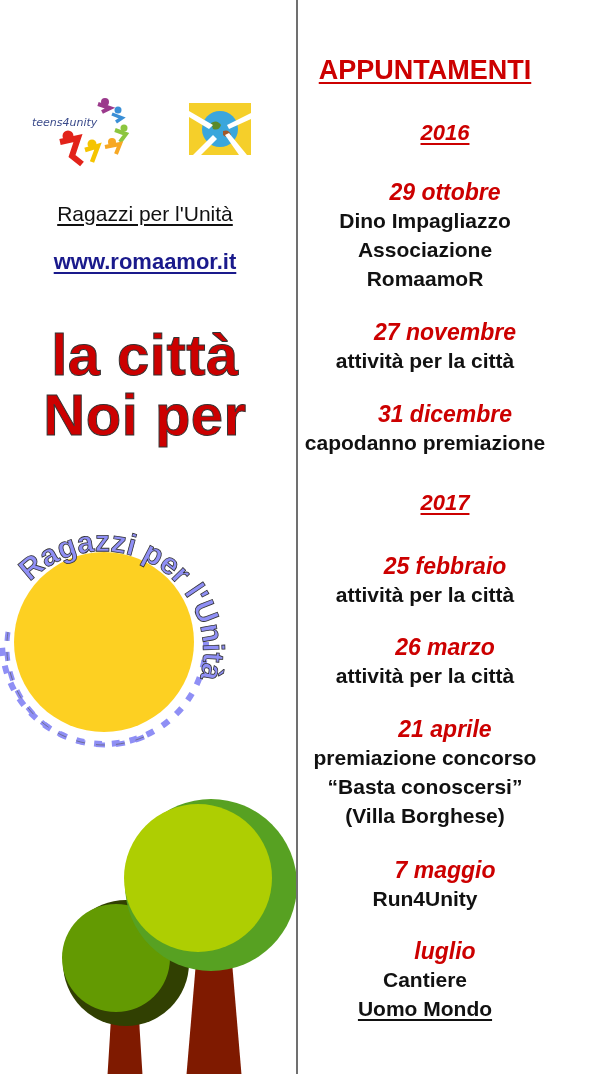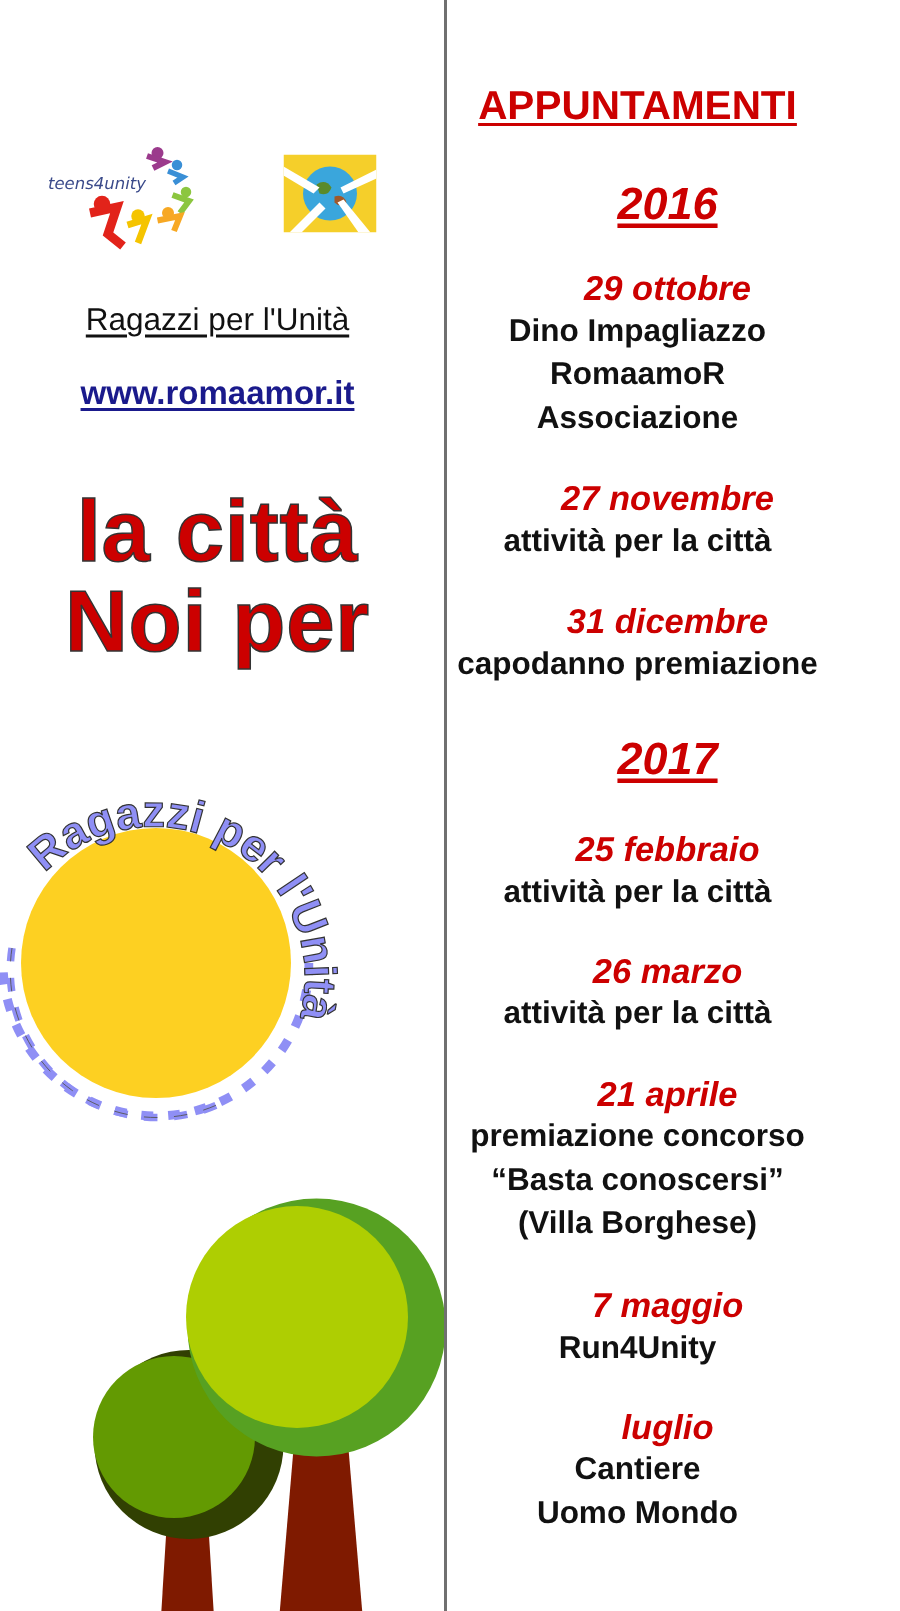--- a/index.html
+++ b/index.html
@@ -14,25 +14,25 @@
 
   .ragazzi-title { position:absolute; left:0; width:290px; top:160px; text-align:center; font-size:21px; color:#111; text-decoration:underline; text-underline-offset:3px; }
   .site-link { position:absolute; left:0; width:290px; top:207px; text-align:center; font-size:22px; font-weight:bold; color:#1a1a8c; text-decoration:underline; text-underline-offset:3px; }
   .headline { position:absolute; left:0; width:290px; top:283px; text-align:center; font-size:58px; line-height:60px; font-weight:bold; color:#cc0000; -webkit-text-stroke:1px #333; letter-spacing:0.5px; }
 
   .sun-wrap { position:absolute; left:0; top:480px; width:230px; height:230px; }
   .trees { position:absolute; left:0; top:740px; width:296px; height:334px; }
 
   
   .appt-title { position:absolute; left:0; right:0; top:55px; font-size:27px; font-weight:bold; color:#cc0000; text-decoration:underline; text-underline-offset:3px; }
-  .year { position:absolute; left:16px; right:0; font-size:30px; font-weight:bold; font-style:italic; color:#cc0000; text-decoration:underline; text-underline-offset:3px;padding-left:24px; }
+  .year { position:absolute; left:16px; right:0; font-size:22px; font-weight:bold; font-style:italic; color:#cc0000; text-decoration:underline; text-underline-offset:3px;padding-left:24px; }
   .event { position:absolute; left:0; right:0; }
   .event .date { font-size:23px; font-weight:bold; font-style:italic; color:#cc0000; line-height:28px;padding-left:40px; }
   .event .line { font-size:21px; font-weight:bold; color:#111; line-height:29px; }
-  .event .line.u { text-underline-offset:3px; }
+  .event .line.u { text-decoration:underline; text-underline-offset:3px; }
 </style>
 </head>
 <body>
 
 <div class="left">
 
   <div class="logo-teens">
     <svg width="110" height="80" viewBox="0 0 110 80">
       <text x="2" y="34" font-family="DejaVu Sans, sans-serif" font-size="11" fill="#3a4a8a" font-style="italic">teens4unity</text>
       <circle cx="75" cy="10" r="4" fill="#9b3a8c"></circle>
@@ -113,22 +113,22 @@
 <div class="divider"></div>
 
 <div class="right">
   <div class="appt-title">APPUNTAMENTI</div>
 
   <div class="year" style="top:120px">2016</div>
 
   <div class="event" style="top:178px">
     <div class="date">29 ottobre</div>
     <div class="line">Dino Impagliazzo</div>
+    <div class="line">Associazione</div>
     <div class="line">RomaamoR</div>
-    <div class="line">Associazione</div>
   </div>
 
   <div class="event" style="top:318px">
     <div class="date">27 novembre</div>
     <div class="line">attività per la città</div>
   </div>
 
   <div class="event" style="top:400px">
     <div class="date">31 dicembre</div>
     <div class="line">capodanno premiazione</div>

